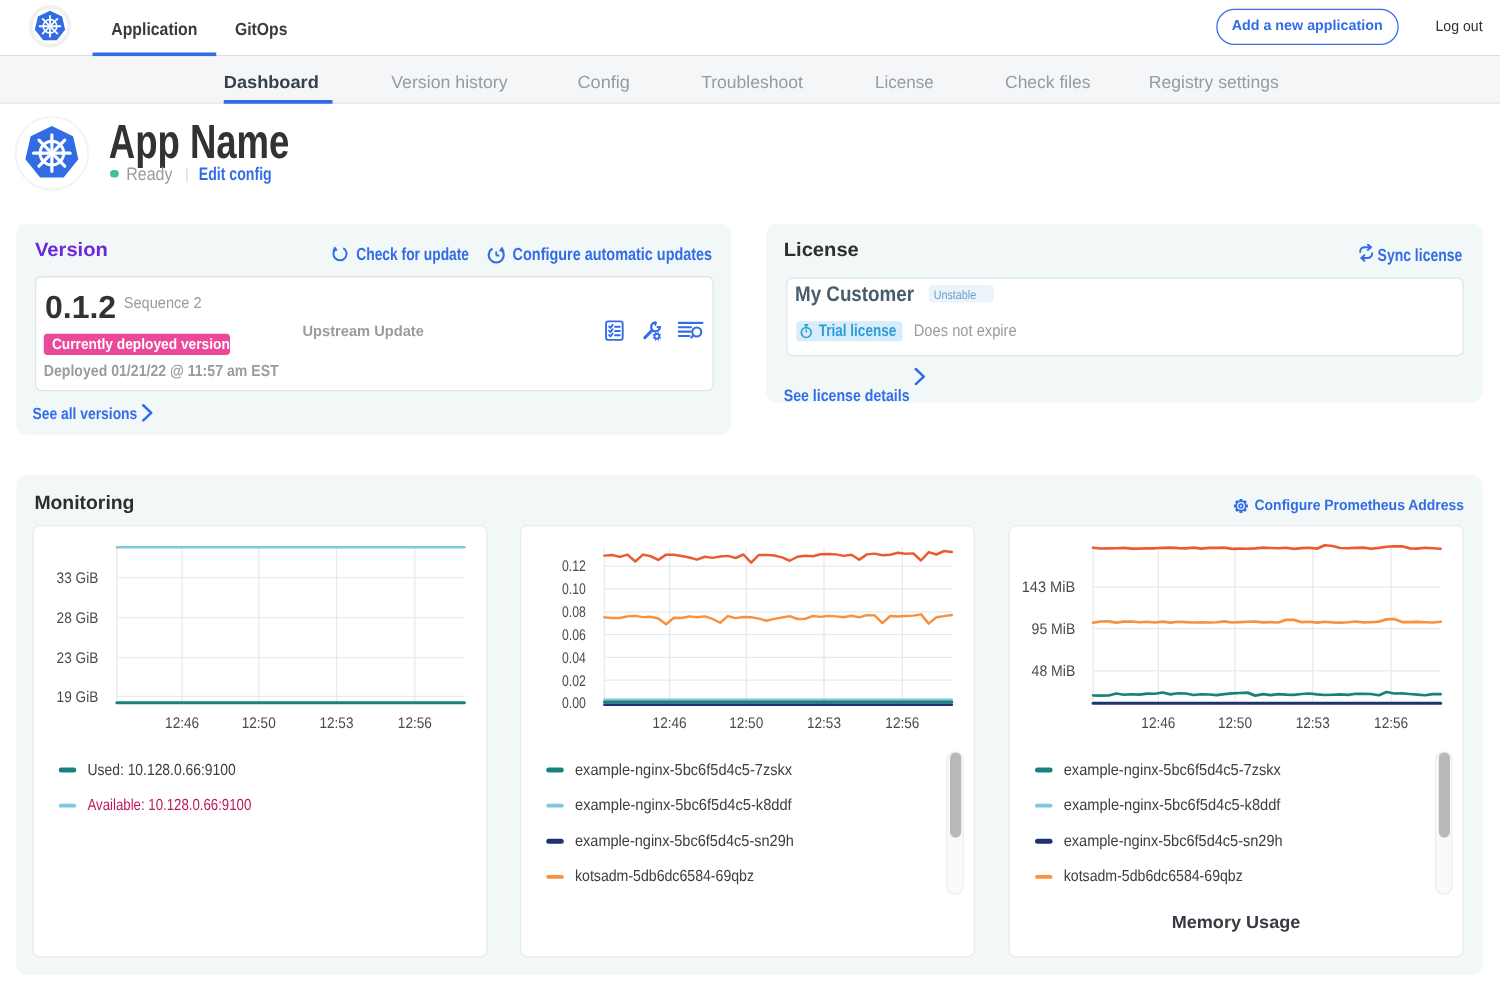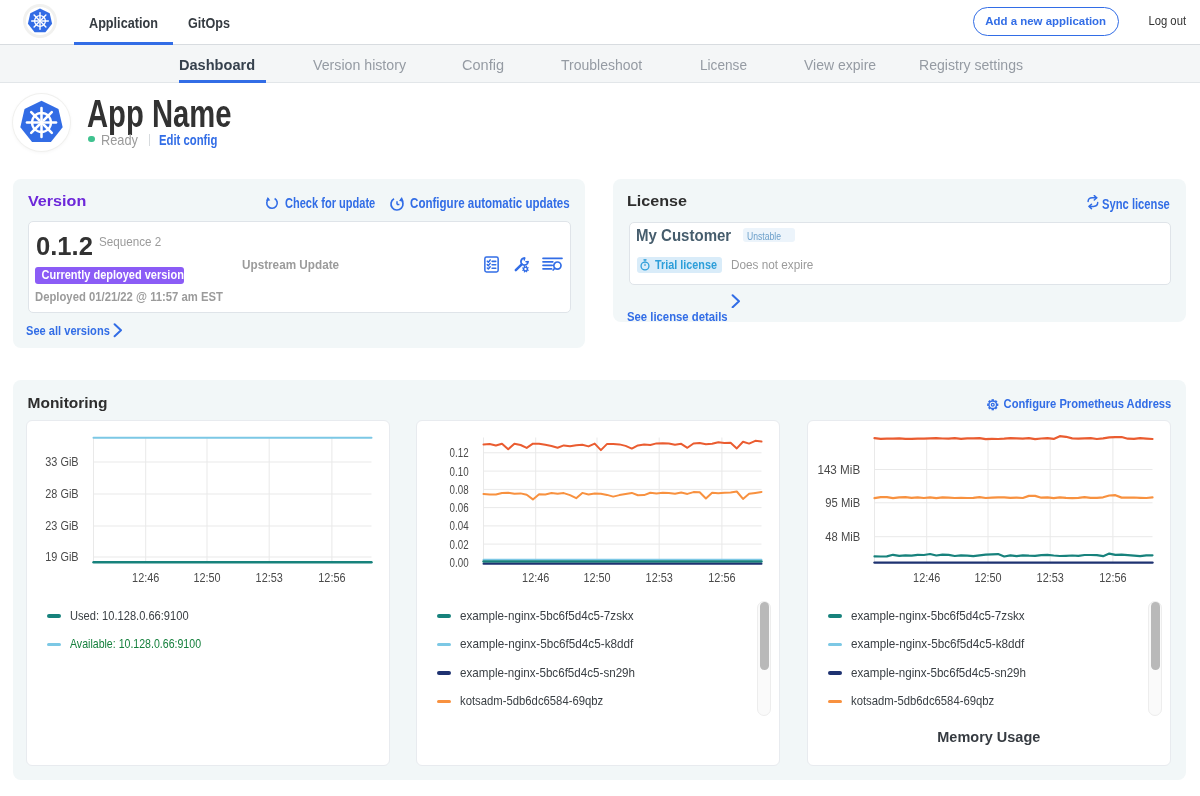--- a/index.html
+++ b/index.html
@@ -23,21 +23,21 @@
 <div style="position:absolute;left:74px;top:42px;width:99px;height:3px;background:#326de6"></div>
 <div style="position:absolute;left:973px;top:7px;width:146px;height:29px;border:1px solid #326de6;border-radius:15px;box-sizing:border-box"></div>
 <div style="position:absolute;left:973px;width:146px;text-align:center;top:15.9px;height:11.5px;line-height:11.5px;font-size:11.5px;font-weight:700;color:#326de6;white-space:nowrap;"><span style="display:inline-block;transform:scaleX(0.995);transform-origin:50% 50%">Add a new application</span></div>
 <div style="position:absolute;right:14px;top:13.9px;height:15px;line-height:15px;font-size:12px;font-weight:500;color:#323232;white-space:nowrap;"><span style="display:inline-block;transform:scaleX(0.94);transform-origin:100% 50%">Log out</span></div>
 <div style="position:absolute;left:0;top:45px;width:1200px;height:38px;background:#f4f6f7;border-bottom:1px solid #e2e6e9;box-sizing:border-box"></div>
 <div style="position:absolute;left:179px;top:58.1px;height:14px;line-height:14px;font-size:14px;font-weight:700;color:#36414d;white-space:nowrap;"><span style="display:inline-block;transform:scaleX(1.04);transform-origin:0 50%">Dashboard</span></div>
 <div style="position:absolute;left:313px;top:58.1px;height:14px;line-height:14px;font-size:14px;font-weight:400;color:#959ba3;white-space:nowrap;"><span style="display:inline-block;transform:scaleX(1.013);transform-origin:0 50%">Version history</span></div>
 <div style="position:absolute;left:462px;top:58.1px;height:14px;line-height:14px;font-size:14px;font-weight:400;color:#959ba3;white-space:nowrap;"><span style="display:inline-block;transform:scaleX(1.037);transform-origin:0 50%">Config</span></div>
 <div style="position:absolute;left:561px;top:58.1px;height:14px;line-height:14px;font-size:14px;font-weight:400;color:#959ba3;white-space:nowrap;">Troubleshoot</div>
 <div style="position:absolute;left:700px;top:58.1px;height:14px;line-height:14px;font-size:14px;font-weight:400;color:#959ba3;white-space:nowrap;"><span style="display:inline-block;transform:scaleX(0.973);transform-origin:0 50%">License</span></div>
-<div style="position:absolute;left:804px;top:58.1px;height:14px;line-height:14px;font-size:14px;font-weight:400;color:#959ba3;white-space:nowrap;">View expire</div>
+<div style="position:absolute;left:804px;top:58.1px;height:14px;line-height:14px;font-size:14px;font-weight:400;color:#959ba3;white-space:nowrap;">Check files</div>
 <div style="position:absolute;left:919px;top:58.1px;height:14px;line-height:14px;font-size:14px;font-weight:400;color:#959ba3;white-space:nowrap;"><span style="display:inline-block;transform:scaleX(1.005);transform-origin:0 50%">Registry settings</span></div>
 <div style="position:absolute;left:179px;top:80px;width:87px;height:3px;background:#326de6"></div>
 <div style="position:absolute;left:13px;top:94px;width:57px;height:57px;border-radius:50%;background:#fff;box-shadow:0 0 0 1px #f0f0ee,0 1px 4px rgba(0,0,0,.06)"></div>
 <div style="position:absolute;left:17px;top:98px;line-height:0"><svg width="49" height="49" viewBox="0 0 100 106">
       <polygon points="50.0,6.0 86.7,23.7 95.8,63.5 70.4,95.3 29.6,95.3 4.2,63.5 13.3,23.7" fill="#326ce5"></polygon>
       <circle cx="50" cy="53" r="20.5" fill="none" stroke="#fff" stroke-width="5"></circle>
       <line x1="50.0" y1="46.0" x2="50.0" y2="21.5" stroke="#fff" stroke-width="5.5" stroke-linecap="round"></line>
       <line x1="54.9" y1="48.1" x2="72.3" y2="30.7" stroke="#fff" stroke-width="5.5" stroke-linecap="round"></line>
       <line x1="57.0" y1="53.0" x2="81.5" y2="53.0" stroke="#fff" stroke-width="5.5" stroke-linecap="round"></line>
       <line x1="54.9" y1="57.9" x2="72.3" y2="75.3" stroke="#fff" stroke-width="5.5" stroke-linecap="round"></line>
@@ -61,21 +61,21 @@
 <div style="position:absolute;left:285px;top:196.1px;height:14px;line-height:14px;font-size:14px;font-weight:700;color:#326de6;white-space:nowrap;"><span style="display:inline-block;transform:scaleX(0.789);transform-origin:0 50%">Check for update</span></div>
 <div style="position:absolute;left:389px;top:195.5px;line-height:0"><svg width="16" height="16" viewBox="0 0 16 16">
       <path d="M11.44 3.09 A6.0 6.0 0 1 1 5.00 2.80" fill="none" stroke="#326de6" stroke-width="1.7"></path>
       <polygon points="14.72,5.38 10.06,5.05 12.82,1.12" fill="#326de6"></polygon>
       <path d="M8 8.4 V5.2 M8 8.4 H10.4" fill="none" stroke="#326de6" stroke-width="1.5"></path>
     </svg></div>
 <div style="position:absolute;right:630px;top:196.1px;height:14px;line-height:14px;font-size:14px;font-weight:700;color:#326de6;white-space:nowrap;"><span style="display:inline-block;transform:scaleX(0.824);transform-origin:100% 50%">Configure automatic updates</span></div>
 <div style="position:absolute;left:27.5px;top:221px;width:543.5px;height:91.5px;background:#fff;border:1px solid #dfe4e9;border-radius:5px;box-sizing:border-box"></div>
 <div style="position:absolute;left:36px;top:234.3px;height:25.6px;line-height:25.6px;font-size:25.6px;font-weight:700;color:#323232;white-space:nowrap;">0.1.2</div>
 <div style="position:absolute;left:98.6px;top:236.2px;height:12.5px;line-height:12.5px;font-size:12.5px;font-weight:400;color:#9b9b9b;white-space:nowrap;"><span style="display:inline-block;transform:scaleX(0.933);transform-origin:0 50%">Sequence 2</span></div>
-<div style="position:absolute;left:35px;top:267.3px;width:149.3px;height:16.3px;background:#8b5cf6;border-radius:3px;text-align:center;line-height:16.3px;font-size:12px;font-weight:700;color:#fff;white-space:nowrap"><span style="display:inline-block;transform:scaleX(0.916);transform-origin:50% 50%">Currently deployed version</span></div>
+<div style="position:absolute;left:35px;top:267.3px;width:149.3px;height:16.3px;background:#ec4899;border-radius:3px;text-align:center;line-height:16.3px;font-size:12px;font-weight:700;color:#fff;white-space:nowrap"><span style="display:inline-block;transform:scaleX(0.916);transform-origin:50% 50%">Currently deployed version</span></div>
 <div style="position:absolute;left:35.3px;top:291.3px;height:12.8px;line-height:12.8px;font-size:12.8px;font-weight:700;color:#9b9b9b;white-space:nowrap;"><span style="display:inline-block;transform:scaleX(0.882);transform-origin:0 50%">Deployed 01/21/22 @ 11:57 am EST</span></div>
 <div style="position:absolute;left:242px;top:259.3px;height:12px;line-height:12px;font-size:12px;font-weight:700;color:#9b9b9b;white-space:nowrap;"><span style="display:inline-block;transform:scaleX(0.977);transform-origin:0 50%">Upstream Update</span></div>
 <div style="position:absolute;left:481.5px;top:255px;line-height:0"><svg width="19" height="19" viewBox="0 0 20 20">
       <rect x="3" y="2.2" width="14" height="15.6" rx="1.8" stroke="#326de6" stroke-width="1.6" fill="none" stroke-linecap="round" stroke-linejoin="round"></rect>
       <polyline points="5.6,6.5 6.7,7.6 8.6,5.199999999999999" stroke="#326de6" stroke-width="1.6" fill="none" stroke-linecap="round" stroke-linejoin="round"></polyline>
       <line x1="10.6" y1="6.7" x2="14.5" y2="6.7" stroke="#326de6" stroke-width="1.6" fill="none" stroke-linecap="round" stroke-linejoin="round"></line>
       <polyline points="5.6,10.1 6.7,11.200000000000001 8.6,8.8" stroke="#326de6" stroke-width="1.6" fill="none" stroke-linecap="round" stroke-linejoin="round"></polyline>
       <line x1="10.6" y1="10.3" x2="14.5" y2="10.3" stroke="#326de6" stroke-width="1.6" fill="none" stroke-linecap="round" stroke-linejoin="round"></line>
       <polyline points="5.6,13.7 6.7,14.8 8.6,12.4" stroke="#326de6" stroke-width="1.6" fill="none" stroke-linecap="round" stroke-linejoin="round"></polyline>
       <line x1="10.6" y1="13.9" x2="14.5" y2="13.9" stroke="#326de6" stroke-width="1.6" fill="none" stroke-linecap="round" stroke-linejoin="round"></line>
@@ -167,21 +167,21 @@
       <text x="119.7" y="163.3" font-family="Liberation Sans, sans-serif" font-size="12.3" fill="#4a4a4a" text-anchor="middle" textLength="27.2" lengthAdjust="spacingAndGlyphs">12:46</text>
       <text x="181.0" y="163.3" font-family="Liberation Sans, sans-serif" font-size="12.3" fill="#4a4a4a" text-anchor="middle" textLength="27.2" lengthAdjust="spacingAndGlyphs">12:50</text>
       <text x="243.2" y="163.3" font-family="Liberation Sans, sans-serif" font-size="12.3" fill="#4a4a4a" text-anchor="middle" textLength="27.2" lengthAdjust="spacingAndGlyphs">12:53</text>
       <text x="305.9" y="163.3" font-family="Liberation Sans, sans-serif" font-size="12.3" fill="#4a4a4a" text-anchor="middle" textLength="27.2" lengthAdjust="spacingAndGlyphs">12:56</text>
       <polyline points="67.5,18.8 345.5,18.8" fill="none" stroke="#7cc8e5" stroke-width="2" stroke-linejoin="round" stroke-linecap="round"></polyline>
       <polyline points="67.5,143.2 345.5,143.2" fill="none" stroke="#17827c" stroke-width="2.4" stroke-linejoin="round" stroke-linecap="round"></polyline>
     </svg>
     <div style="position:absolute;left:21px;top:195.1px;width:13.8px;height:3.6px;border-radius:2px;background:#17827c"></div>
     <div style="position:absolute;left:43.5px;top:190.5px;height:12.8px;line-height:12.8px;font-size:12.8px;color:#3b4045;white-space:nowrap"><span style="display:inline-block;transform:scaleX(0.868);transform-origin:0 50%">Used: 10.128.0.66:9100</span></div>
     <div style="position:absolute;left:21px;top:223.6px;width:13.8px;height:3.6px;border-radius:2px;background:#7cc8e5"></div>
-    <div style="position:absolute;left:43.5px;top:219.0px;height:12.8px;line-height:12.8px;font-size:12.8px;color:#15803d;white-space:nowrap"><span style="display:inline-block;transform:scaleX(0.827);transform-origin:0 50%">Available: 10.128.0.66:9100</span></div>
+    <div style="position:absolute;left:43.5px;top:219.0px;height:12.8px;line-height:12.8px;font-size:12.8px;color:#be185d;white-space:nowrap"><span style="display:inline-block;transform:scaleX(0.827);transform-origin:0 50%">Available: 10.128.0.66:9100</span></div>
   </div>
 <div style="position:absolute;left:416px;top:419.5px;width:364px;height:346.5px;background:#fff;border:1px solid #e8ebef;border-radius:6px;box-sizing:border-box"></div>
 <div style="position:absolute;left:416px;top:419px;width:364px;height:347px">
     <svg width="364" height="172" viewBox="0 0 364 172" style="position:absolute;left:0;top:0">
       <line x1="67.5" y1="18.5" x2="67.5" y2="144" stroke="#e9e9e9" stroke-width="1"></line>
       <line x1="119.7" y1="18.5" x2="119.7" y2="144" stroke="#e9e9e9" stroke-width="1"></line>
       <line x1="181.0" y1="18.5" x2="181.0" y2="144" stroke="#e9e9e9" stroke-width="1"></line>
       <line x1="243.2" y1="18.5" x2="243.2" y2="144" stroke="#e9e9e9" stroke-width="1"></line>
       <line x1="305.9" y1="18.5" x2="305.9" y2="144" stroke="#e9e9e9" stroke-width="1"></line>
       <line x1="67.5" y1="33.8" x2="345.5" y2="33.8" stroke="#e9e9e9" stroke-width="1"></line>

